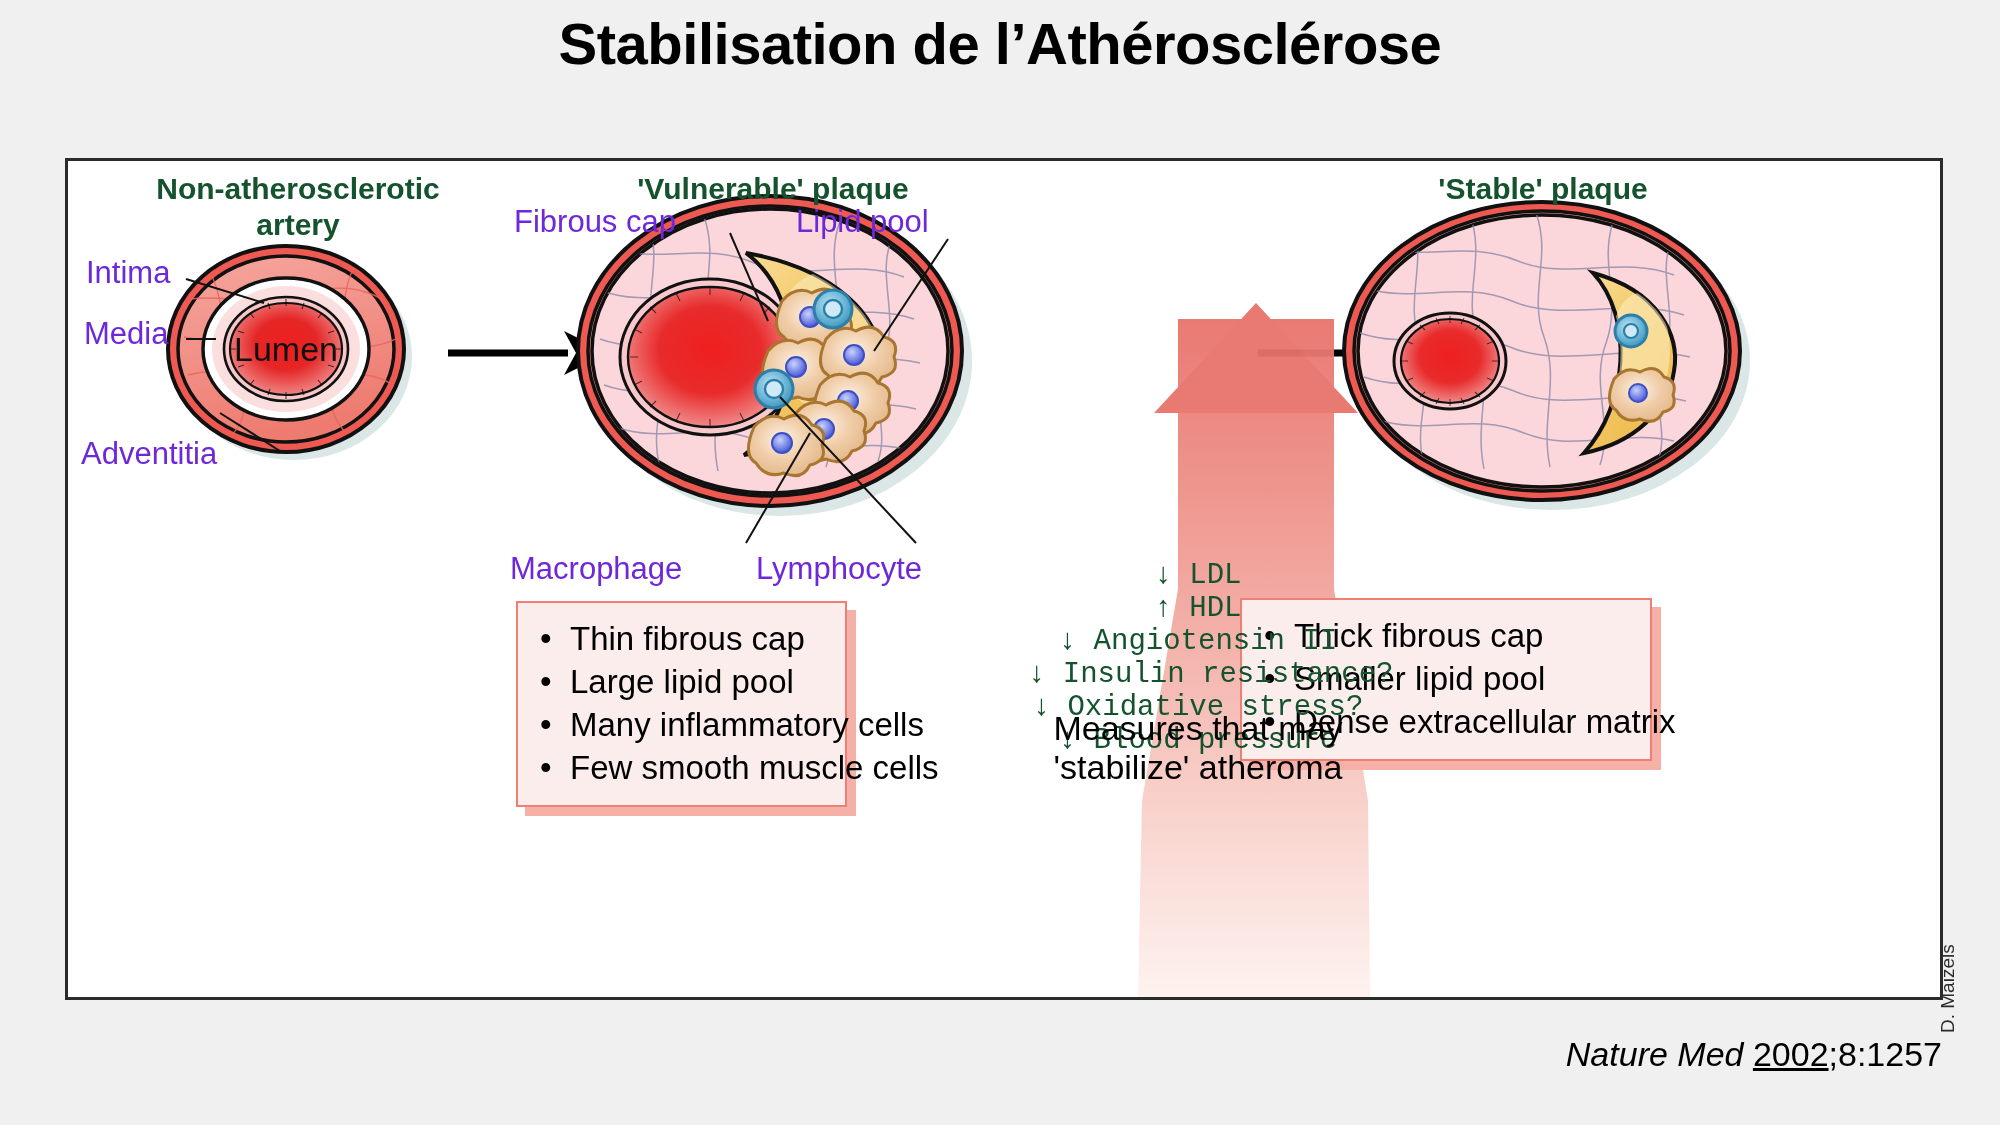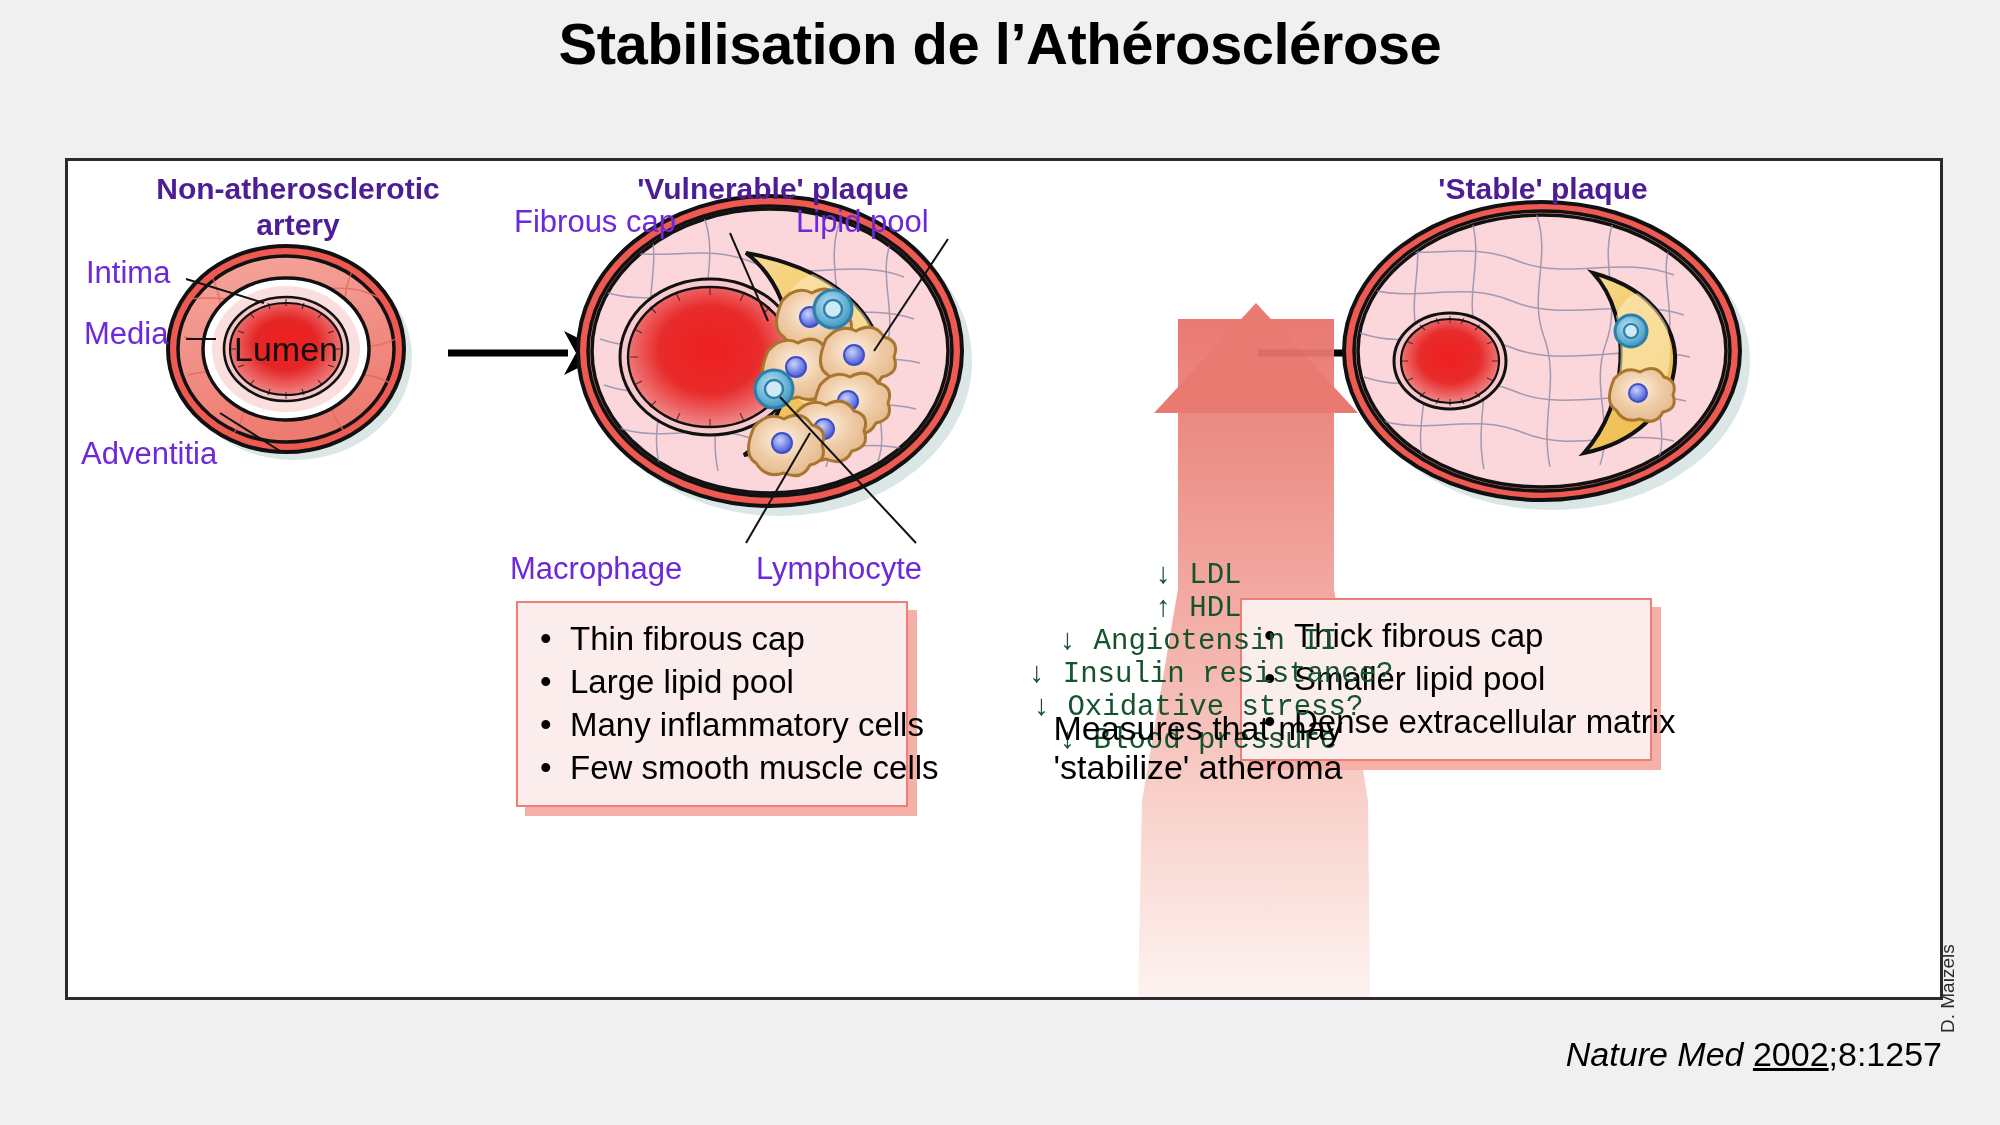--- a/index.html
+++ b/index.html
@@ -19,21 +19,21 @@
   #figure-panel{
     position:absolute;left:65px;top:158px;
     width:1878px;height:842px;
     background:#ffffff;
     border:3px solid #2b2b2b;
     box-sizing:border-box;
   }
   .fig-svg{position:absolute;left:0;top:0;}
   .hdr{
     position:absolute;text-align:center;
-    font-size:30px;font-weight:bold;color:#4c1d95;
+    font-size:30px;font-weight:bold;color:#14532d;
     line-height:36px;
   }
   .lbl{
     position:absolute;
     font-size:31px;color:#6d28d9;
     white-space:nowrap;
   }
   .bullet-box{
     position:absolute;
     background:#fceded;
@@ -297,21 +297,21 @@
 
   <div class="lbl" style="left:18px;top:94px;">Intima</div>
   <div class="lbl" style="left:16px;top:155px;">Media</div>
   <div class="lbl" style="left:13px;top:275px;">Adventitia</div>
 
   <div class="lbl" style="left:446px;top:43px;">Fibrous cap</div>
   <div class="lbl" style="left:728px;top:43px;">Lipid pool</div>
   <div class="lbl" style="left:442px;top:390px;">Macrophage</div>
   <div class="lbl" style="left:688px;top:390px;">Lymphocyte</div>
 
-  <div class="bullet-box" style="left:448px;top:440px;width:392px;">
+  <div class="bullet-box" style="left:448px;top:440px;width:331px;">
     <ul>
       <li>Thin fibrous cap</li>
       <li>Large lipid pool</li>
       <li>Many inflammatory cells</li>
       <li>Few smooth muscle cells</li>
     </ul>
   </div>
 
   <div class="bullet-box" style="left:1172px;top:437px;width:412px;">
     <ul>

